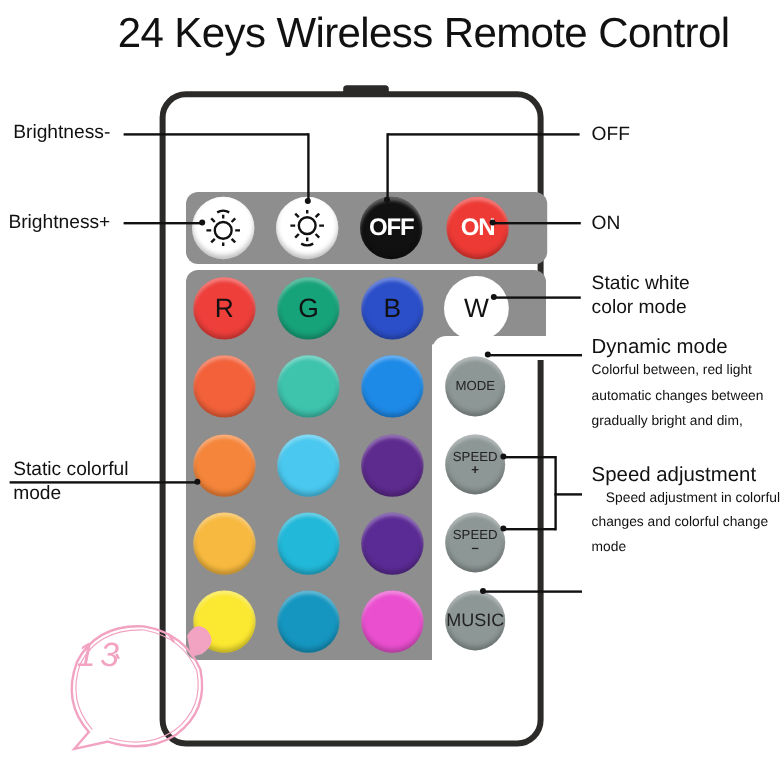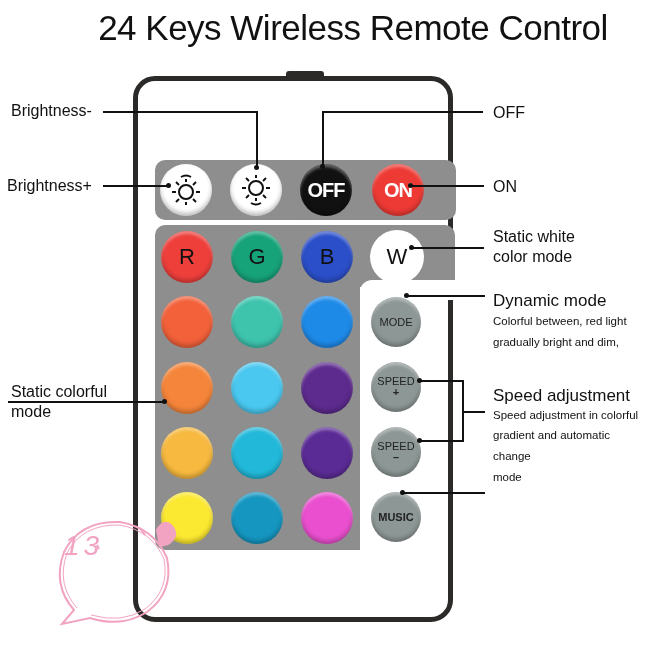--- a/index.html
+++ b/index.html
@@ -105,21 +105,21 @@
 </div>
 <div class="btn" style="left:371px; top:362px; width:50px; height:50px; background:#8d9796; flex-direction:column; line-height:11px;">
   <span class="btn-text" style="font-size:11px; font-weight:normal; color:#222;">SPEED</span>
   <span class="btn-text" style="font-size:11px; color:#222;">+</span>
 </div>
 <div class="btn" style="left:371px; top:427px; width:50px; height:50px; background:#8d9796; flex-direction:column; line-height:11px;">
   <span class="btn-text" style="font-size:11px; font-weight:normal; color:#222;">SPEED</span>
   <span class="btn-text" style="font-size:11px; color:#222;">–</span>
 </div>
 <div class="btn" style="left:371px; top:492px; width:50px; height:50px; background:#8d9796;">
-  <span class="btn-text" style="font-size:11px; font-weight:bold; color:#222;">MUSIC</span>
+  <span class="btn-text" style="font-size:15px; font-weight:normal; color:#222;">MUSIC</span>
 </div>
 
 <div class="line" style="left:103px; top:111px; width:154px; height:2px;"></div>
 <div class="line" style="left:256px; top:111px; width:2px; height:57px;"></div>
 <div class="dot" style="left:254px; top:165px;"></div>
 
 <div class="line" style="left:103px; top:185px; width:67px; height:2px;"></div>
 <div class="dot" style="left:166px; top:183px;"></div>
 
 <div class="line" style="left:323px; top:111px; width:160px; height:2px;"></div>
@@ -150,30 +150,31 @@
 
 <div class="lbl" style="left:11px; top:101px;">Brightness-</div>
 <div class="lbl" style="left:7px; top:176px;">Brightness+</div>
 <div class="lbl" style="left:493px; top:103px;">OFF</div>
 <div class="lbl" style="left:493px; top:177px;">ON</div>
 <div class="lbl" style="left:493px; top:227px;">
   <div>Static white</div>
   <div>color mode</div>
 </div>
 
-<div class="lbl" style="left:493px; top:291px; width:157px;">
+<div class="lbl" style="left:493px; top:279px; width:157px;">
   <div class="lbl-big">Dynamic mode</div>
   <div class="desc">Colorful between, red light</div>
+  <div class="desc">automatic changes between</div>
   <div class="desc">gradually bright and dim,</div>
 </div>
 
 <div class="lbl" style="left:493px; top:386px; width:157px;">
   <div class="lbl-big">Speed adjustment</div>
-  <div class="desc" style="line-height:19px;">Speed adjustment in colorful</div>
-  <div class="desc" style="line-height:21px;">gradient and automatic change</div>
+  <div class="desc" style="line-height:19px;text-align:right;">Speed adjustment in colorful</div>
+  <div class="desc" style="line-height:21px;">changes and colorful change</div>
   <div class="desc">mode</div>
 </div>
 
 <div class="lbl" style="left:493px; top:480px; width:157px;">
 </div>
 
 <div class="lbl" style="left:11px; top:382px;">
   <div>Static colorful</div>
   <div>mode</div>
 </div>

